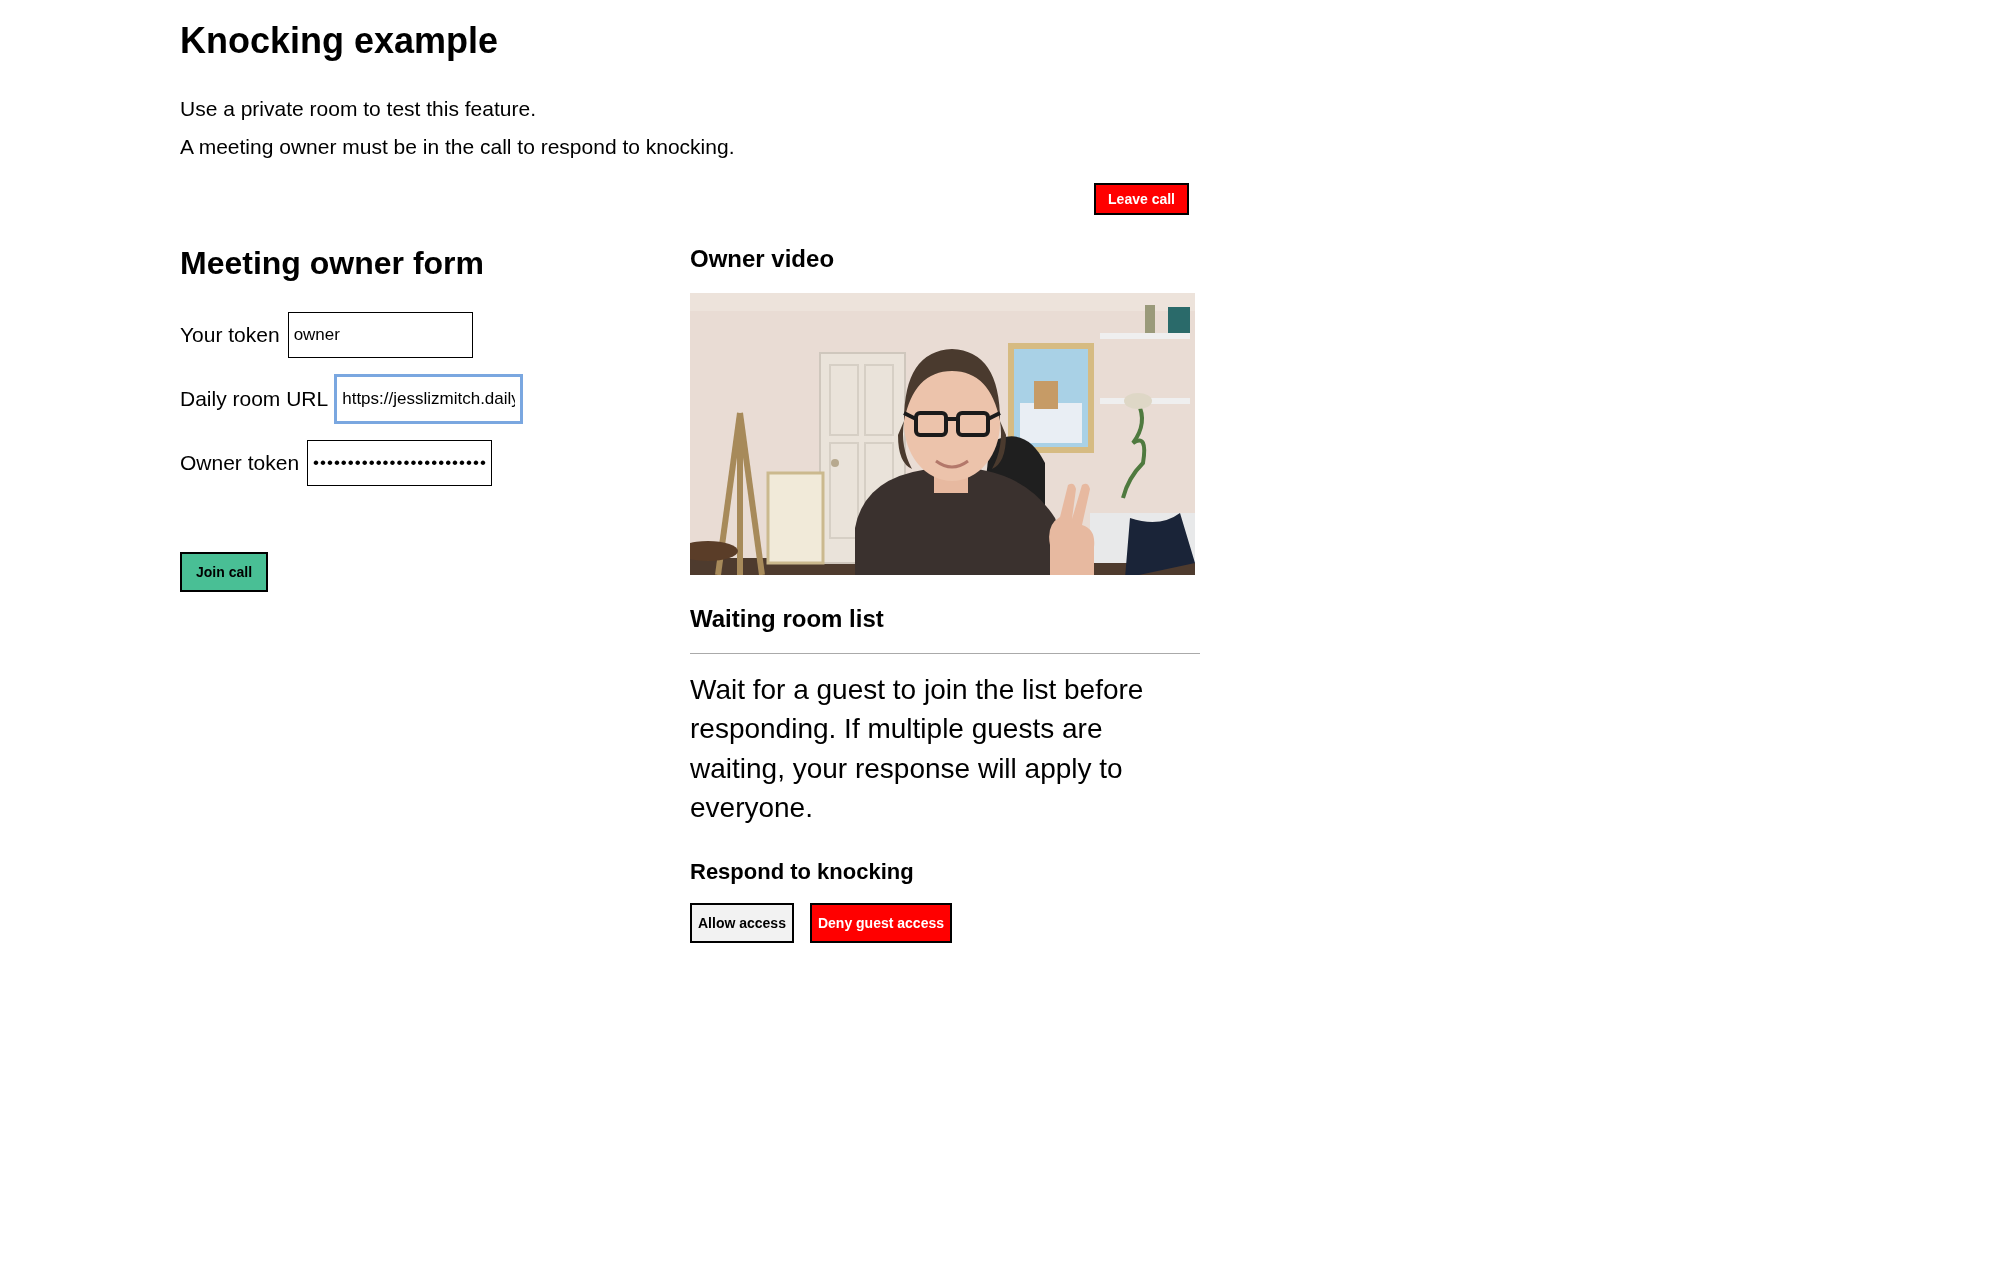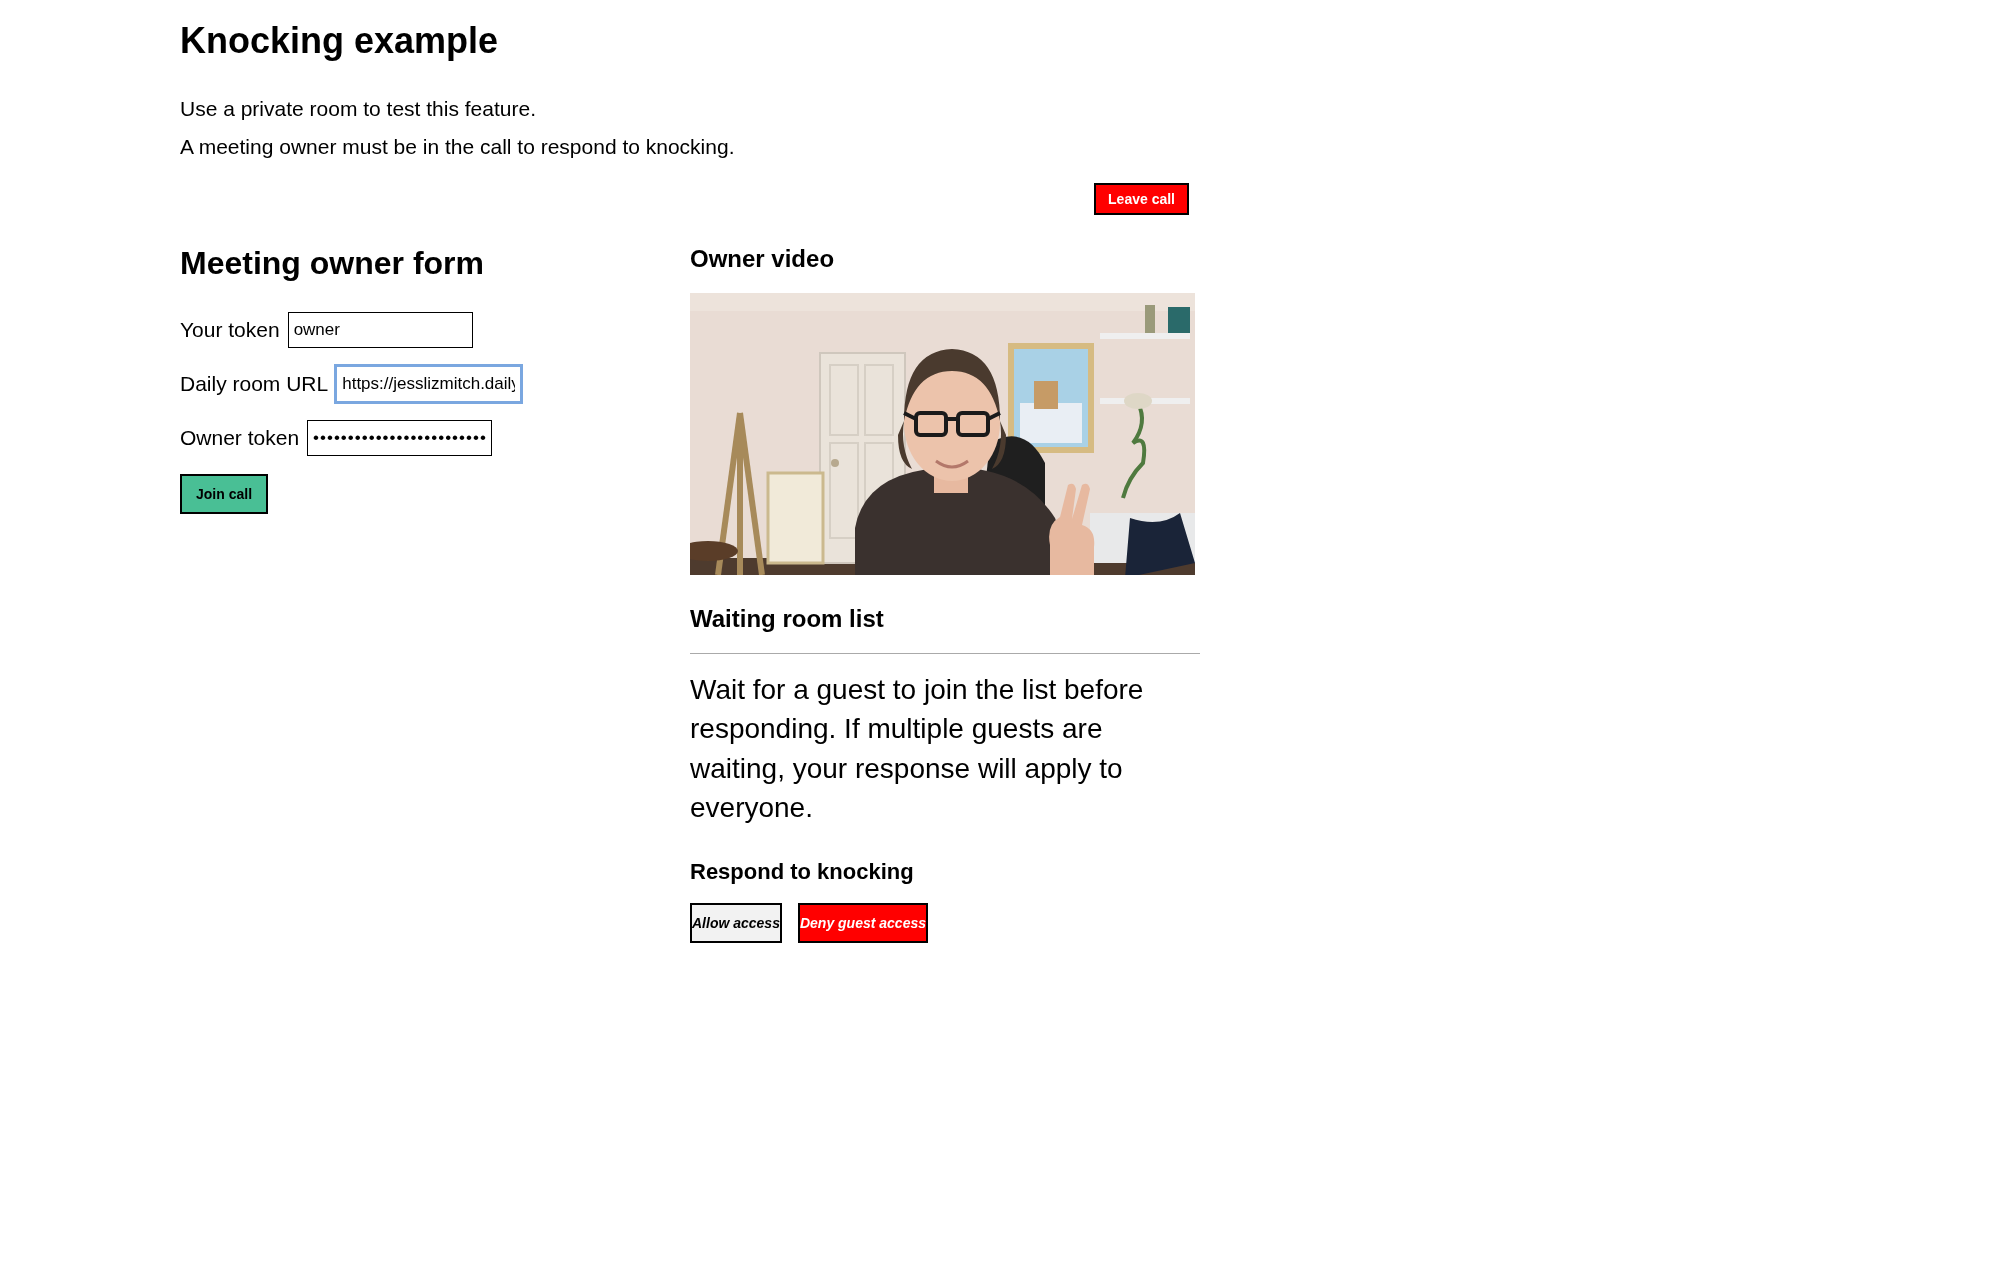--- a/index.html
+++ b/index.html
@@ -57,20 +57,21 @@
     .btn-red {
       background: #ff0000;
       color: #fff;
       border-color: #000;
     }
     .btn-green {
       background: #49bf95;
       color: #000;
       border-color: #000;
       padding: 10px 14px;
+      margin-top: 48px;
     }
     .btn-white {
       background: #f2f2f2;
       color: #000;
       border-color: #000;
       padding: 10px 14px;
     }
     .columns {
       display: flex;
       gap: 40px;
@@ -88,21 +89,21 @@
       font-size: 21px;
     }
     .form-row label {
       margin-right: 8px;
     }
     .form-row input {
       border: 1px solid #000;
       padding: 3px 5px;
       font-size: 17px;
       font-family: inherit;
-      height: 36px;
+      height: 46px;
     }
     .form-row input.focused {
       outline: 2px solid #7aa7e0;
       outline-offset: 0;
       border: 1px solid #7aa7e0;
     }
     .input-name { width: 185px; }
     .input-url { width: 185px; }
     .input-token { width: 185px; letter-spacing: 1px; }
     .video-box {
@@ -126,22 +127,21 @@
     .wait-text {
       font-size: 28px;
       line-height: 1.4;
       margin-bottom: 32px;
     }
     .button-row {
       display: flex;
       gap: 16px;
     }
     .button-row .btn {
-      padding: 10px 0;
-      font-style: italic;
+      padding: 10px 6px;
     }
   </style>
 </head>
 <body>
 
 <h1>Knocking example</h1>
 
 <div class="intro">
   <p>Use a private room to test this feature.</p>
   <p>A meeting owner must be in the call to respond to knocking.</p>

